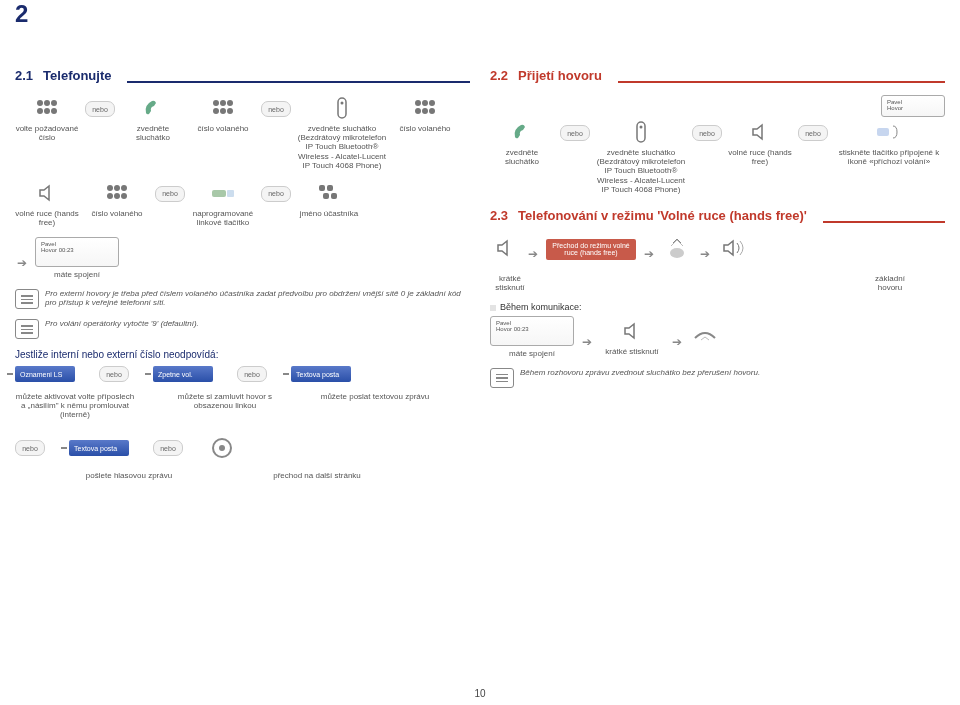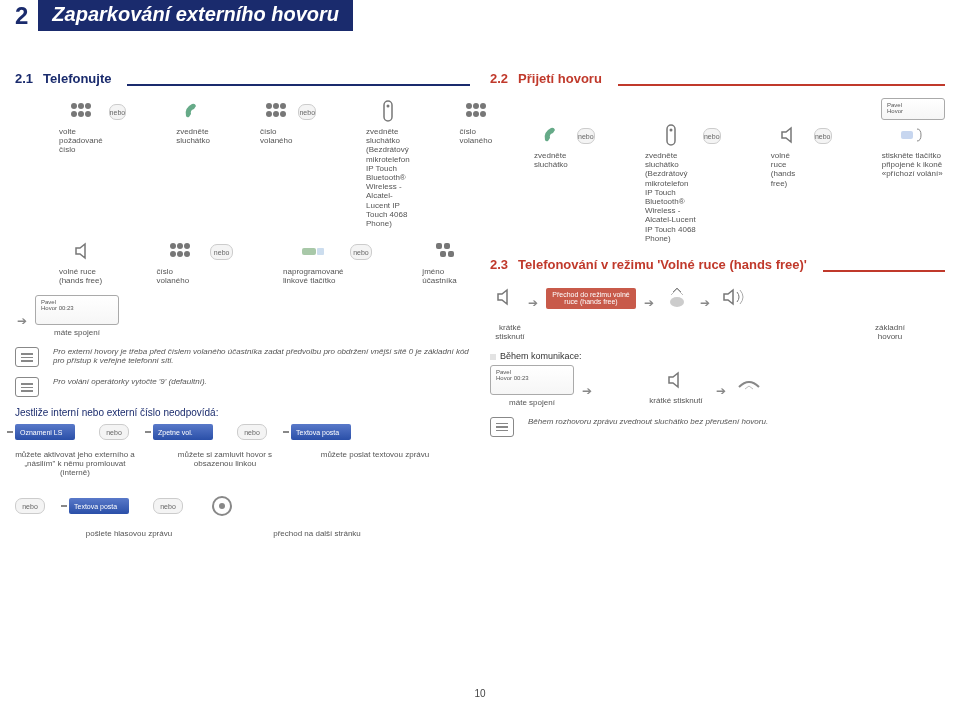--- a/index.html
+++ b/index.html
@@ -66,26 +66,25 @@
     display: flex;
     align-items: flex-start;
     flex-wrap: nowrap;
     gap: 6px;
     margin-bottom: 10px;
   }
   .item {
     display: flex;
     flex-direction: column;
     align-items: center;
-    text-align: left;
+    text-align: center;
     width: 64px;
     font-size: 8px;
     color: #555;
     line-height: 1.15;
-    margin-left: 44px;
   }
   .item.wide { width: 90px; }
   .item.wider { width: 110px; }
   .iconbox {
     width: 30px;
     height: 26px;
     display: flex;
     align-items: center;
     justify-content: center;
     margin-bottom: 3px;
@@ -119,21 +118,21 @@
   }
   .arrow {
     width: 14px;
     text-align: center;
     color: #888;
     margin-top: 10px;
     font-size: 12px;
   }
   .tipbox {
     display: flex;
-    gap: 14px;
+    gap: 6px;
     font-size: 8px;
     font-style: italic;
     color: #555;
     margin: 6px 0 10px;
     align-items: flex-start;
   }
   .tipicon {
     width: 22px;
     height: 18px;
     border: 1.5px solid #888;
@@ -218,21 +217,20 @@
     font-size: 10px;
     color: #444;
   }
   svg { display: block; }
 </style>
 </head>
 <body>
 
 <div class="title-bar" style="padding-left:15px;">
   <span class="chapter-num">2</span>
-  <span class="chapter-title">Zaparkování externího hovoru</span>
 </div>
 
 <div class="page">
 
   <div class="col">
 
     <div class="subhead">
       <span>2.1</span>
       <span>Telefonujte</span>
       <span class="subhead-line"></span>
@@ -387,21 +385,21 @@
     <div class="bold-line">Jestliže interní nebo externí číslo neodpovídá:</div>
 
     <div class="flowrow" style="gap:24px;align-items:center;">
       <div class="softkey-btn">Oznameni LS</div>
       <div class="nebo" style="margin-top:0;">nebo</div>
       <div class="softkey-btn">Zpetne vol.</div>
       <div class="nebo" style="margin-top:0;">nebo</div>
       <div class="softkey-btn">Textova posta</div>
     </div>
     <div class="labelrow">
-      <div>můžete aktivovat jeho externího a „násilím" k němu promlouvat (interně)</div>
+      <div>můžete aktivovat volte příposlech a „násilím" k němu promlouvat (interně)</div>
       <div>můžete si zamluvit hovor s obsazenou linkou</div>
       <div>můžete poslat textovou zprávu</div>
     </div>
 
     <div class="flowrow" style="gap:24px;align-items:center;margin-top:16px;">
       <div class="nebo" style="margin-top:0;">nebo</div>
       <div class="softkey-btn">Textova posta</div>
       <div class="nebo" style="margin-top:0;">nebo</div>
       <div class="iconbox" style="margin:0;">
         <svg width="22" height="22">

